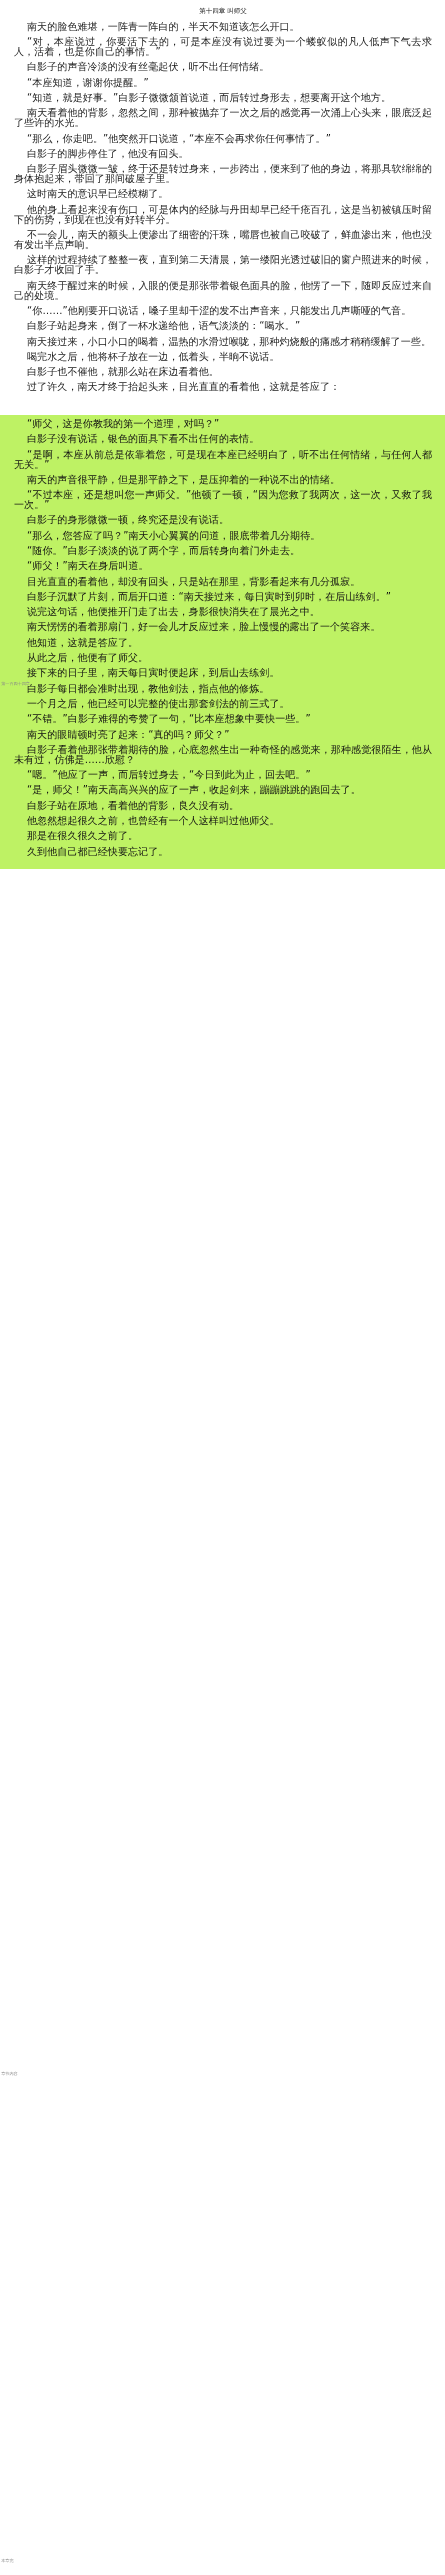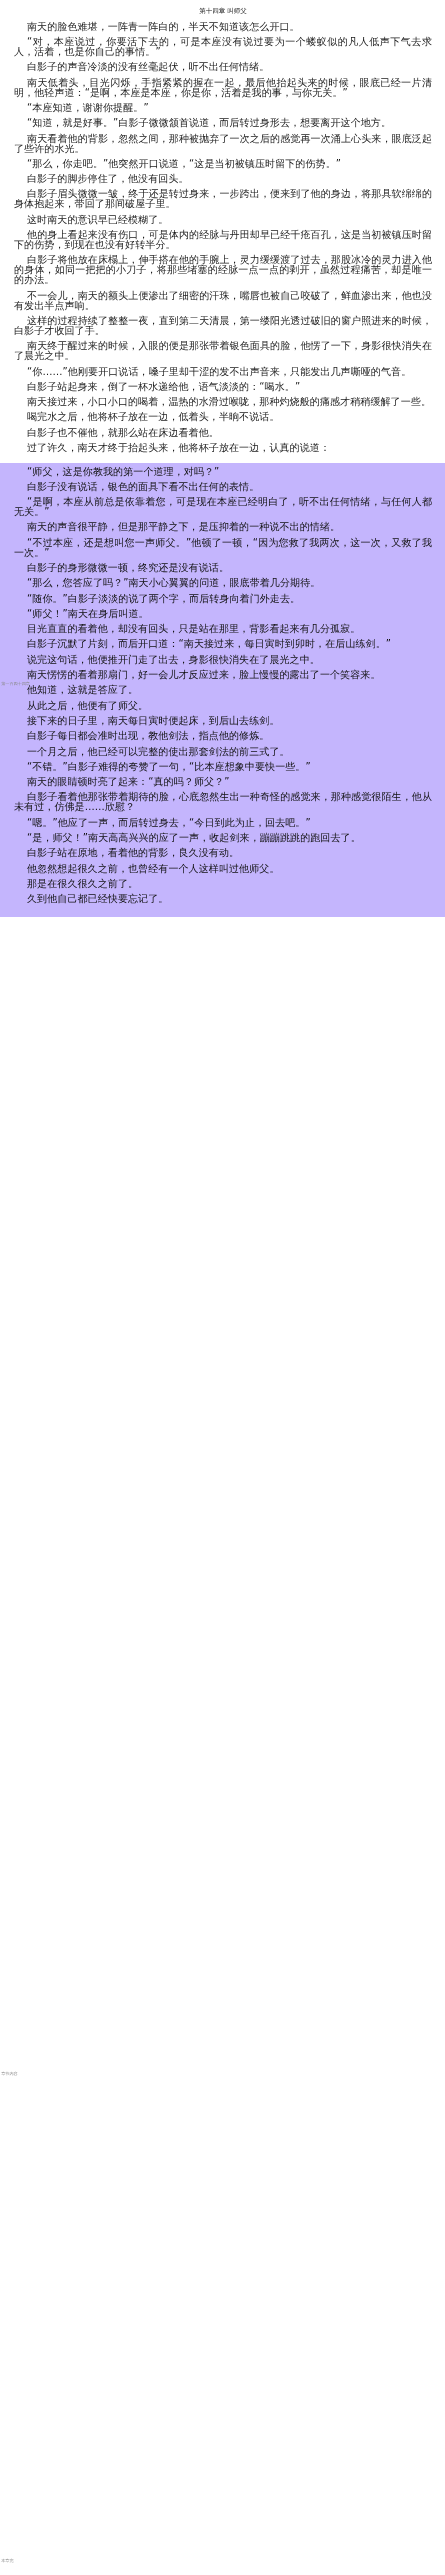--- a/index.html
+++ b/index.html
@@ -17,22 +17,23 @@
     position: relative;
     background: #ffffff;
     box-sizing: border-box;
     padding: 0;
   }
   .top-section {
     padding: 5.9px 14px 0 14px;
     background: #ffffff;
   }
   .green-section {
-    background: #c4b5fd;
+    background: #bef264;
     padding: 3.5px 14px 7px 14px;
+    margin-top: 13px;
   }
   .para {
     font-size: 10px;
     line-height: 10px;
     color: #1a1a1a;
     margin: 0 0 5.3px 0;
     text-align: justify;
     letter-spacing: 0.1px;
   }
   .para.indent {
@@ -66,39 +67,37 @@
 </head>
 <body>
 
 <div class="page">
 
   <div class="top-section">
     <div class="title">第十四章 叫师父</div>
     <p class="para indent">南天的脸色难堪，一阵青一阵白的，半天不知道该怎么开口。</p>
     <p class="para indent">“对，本座说过，你要活下去的，可是本座没有说过要为一个蝼蚁似的凡人低声下气去求人，活着，也是你自己的事情。”</p>
     <p class="para indent">白影子的声音冷淡的没有丝毫起伏，听不出任何情绪。</p>
-    <p class="para indent">南天低着头，目光闪烁，手指紧紧的握在一起，最后他抬起头来的时候，眼底已经一片清明，他轻声道：“是啊，本座是本座，你是你，活着是我的事，与你无关。”</p>
     <p class="para indent">“本座知道，谢谢你提醒。”</p>
     <p class="para indent">“知道，就是好事。”白影子微微颔首说道，而后转过身形去，想要离开这个地方。</p>
     <p class="para indent">南天看着他的背影，忽然之间，那种被抛弃了一次之后的感觉再一次涌上心头来，眼底泛起了些许的水光。</p>
-    <p class="para indent">“那么，你走吧。”他突然开口说道，“这是当初被镇压时留下的伤势。”</p>
+    <p class="para indent">“那么，你走吧。”他突然开口说道，“本座不会再求你任何事情了。”</p>
     <p class="para indent">白影子的脚步停住了，他没有回头。</p>
     <p class="para indent">白影子眉头微微一皱，终于还是转过身来，一步跨出，便来到了他的身边，将那具软绵绵的身体抱起来，带回了那间破屋子里。</p>
     <p class="para indent">这时南天的意识早已经模糊了。</p>
     <p class="para indent">他的身上看起来没有伤口，可是体内的经脉与丹田却早已经千疮百孔，这是当初被镇压时留下的伤势，到现在也没有好转半分。</p>
-    <p class="para indent">白影子将他放在床榻上，伸手搭在他的手腕上，灵力缓缓渡了过去，那股冰冷的灵力进入他的身体，如同一把把的小刀子，将那些堵塞的经脉一点一点的剥开，虽然过程痛苦，却是唯一的办法。</p>
     <p class="para indent">不一会儿，南天的额头上便渗出了细密的汗珠，嘴唇也被自己咬破了，鲜血渗出来，他也没有发出半点声响。</p>
     <p class="para indent">这样的过程持续了整整一夜，直到第二天清晨，第一缕阳光透过破旧的窗户照进来的时候，白影子才收回了手。</p>
-    <p class="para indent">南天终于醒过来的时候，入眼的便是那张带着银色面具的脸，他愣了一下，身影很快消失在了晨光之中。</p>
+    <p class="para indent">南天终于醒过来的时候，入眼的便是那张带着银色面具的脸，他愣了一下，随即反应过来自己的处境。</p>
     <p class="para indent">“你……”他刚要开口说话，嗓子里却干涩的发不出声音来，只能发出几声嘶哑的气音。</p>
     <p class="para indent">白影子站起身来，倒了一杯水递给他，语气淡淡的：“喝水。”</p>
     <p class="para indent">南天接过来，小口小口的喝着，温热的水滑过喉咙，那种灼烧般的痛感才稍稍缓解了一些。</p>
     <p class="para indent">喝完水之后，他将杯子放在一边，低着头，半晌不说话。</p>
     <p class="para indent">白影子也不催他，就那么站在床边看着他。</p>
-    <p class="para indent">过了许久，南天才终于抬起头来，他将杯子放在一边，认真的说道：</p>
+    <p class="para indent">过了许久，南天才终于抬起头来，目光直直的看着他，这就是答应了：</p>
     <p class="para blank"></p>
   </div>
 
   <div class="green-section">
     <p class="para indent">“师父，这是你教我的第一个道理，对吗？”</p>
     <p class="para indent">白影子没有说话，银色的面具下看不出任何的表情。</p>
     <p class="para indent">“是啊，本座从前总是依靠着您，可是现在本座已经明白了，听不出任何情绪，与任何人都无关。”</p>
     <p class="para indent">南天的声音很平静，但是那平静之下，是压抑着的一种说不出的情绪。</p>
     <p class="para indent">“不过本座，还是想叫您一声师父。”他顿了一顿，“因为您救了我两次，这一次，又救了我一次。”</p>
     <p class="para indent">白影子的身形微微一顿，终究还是没有说话。</p>

